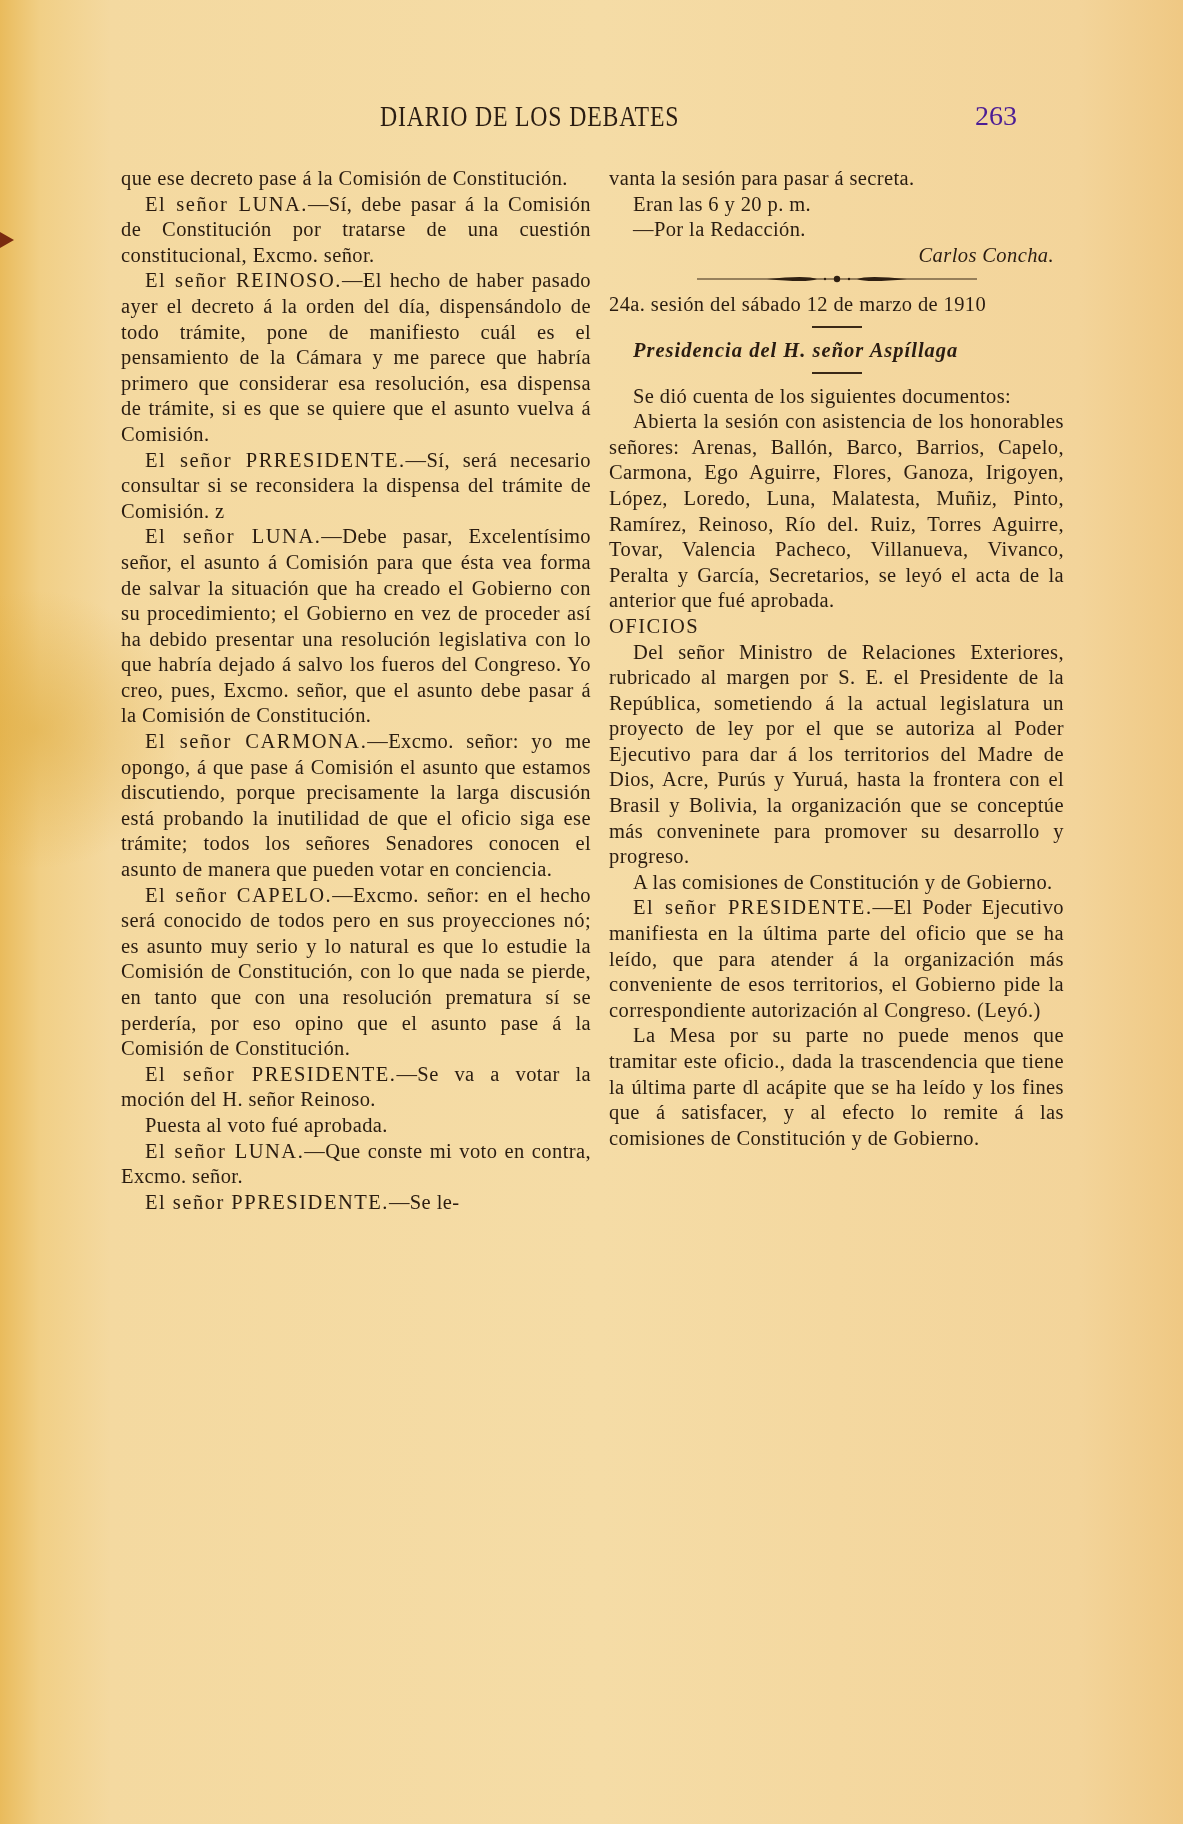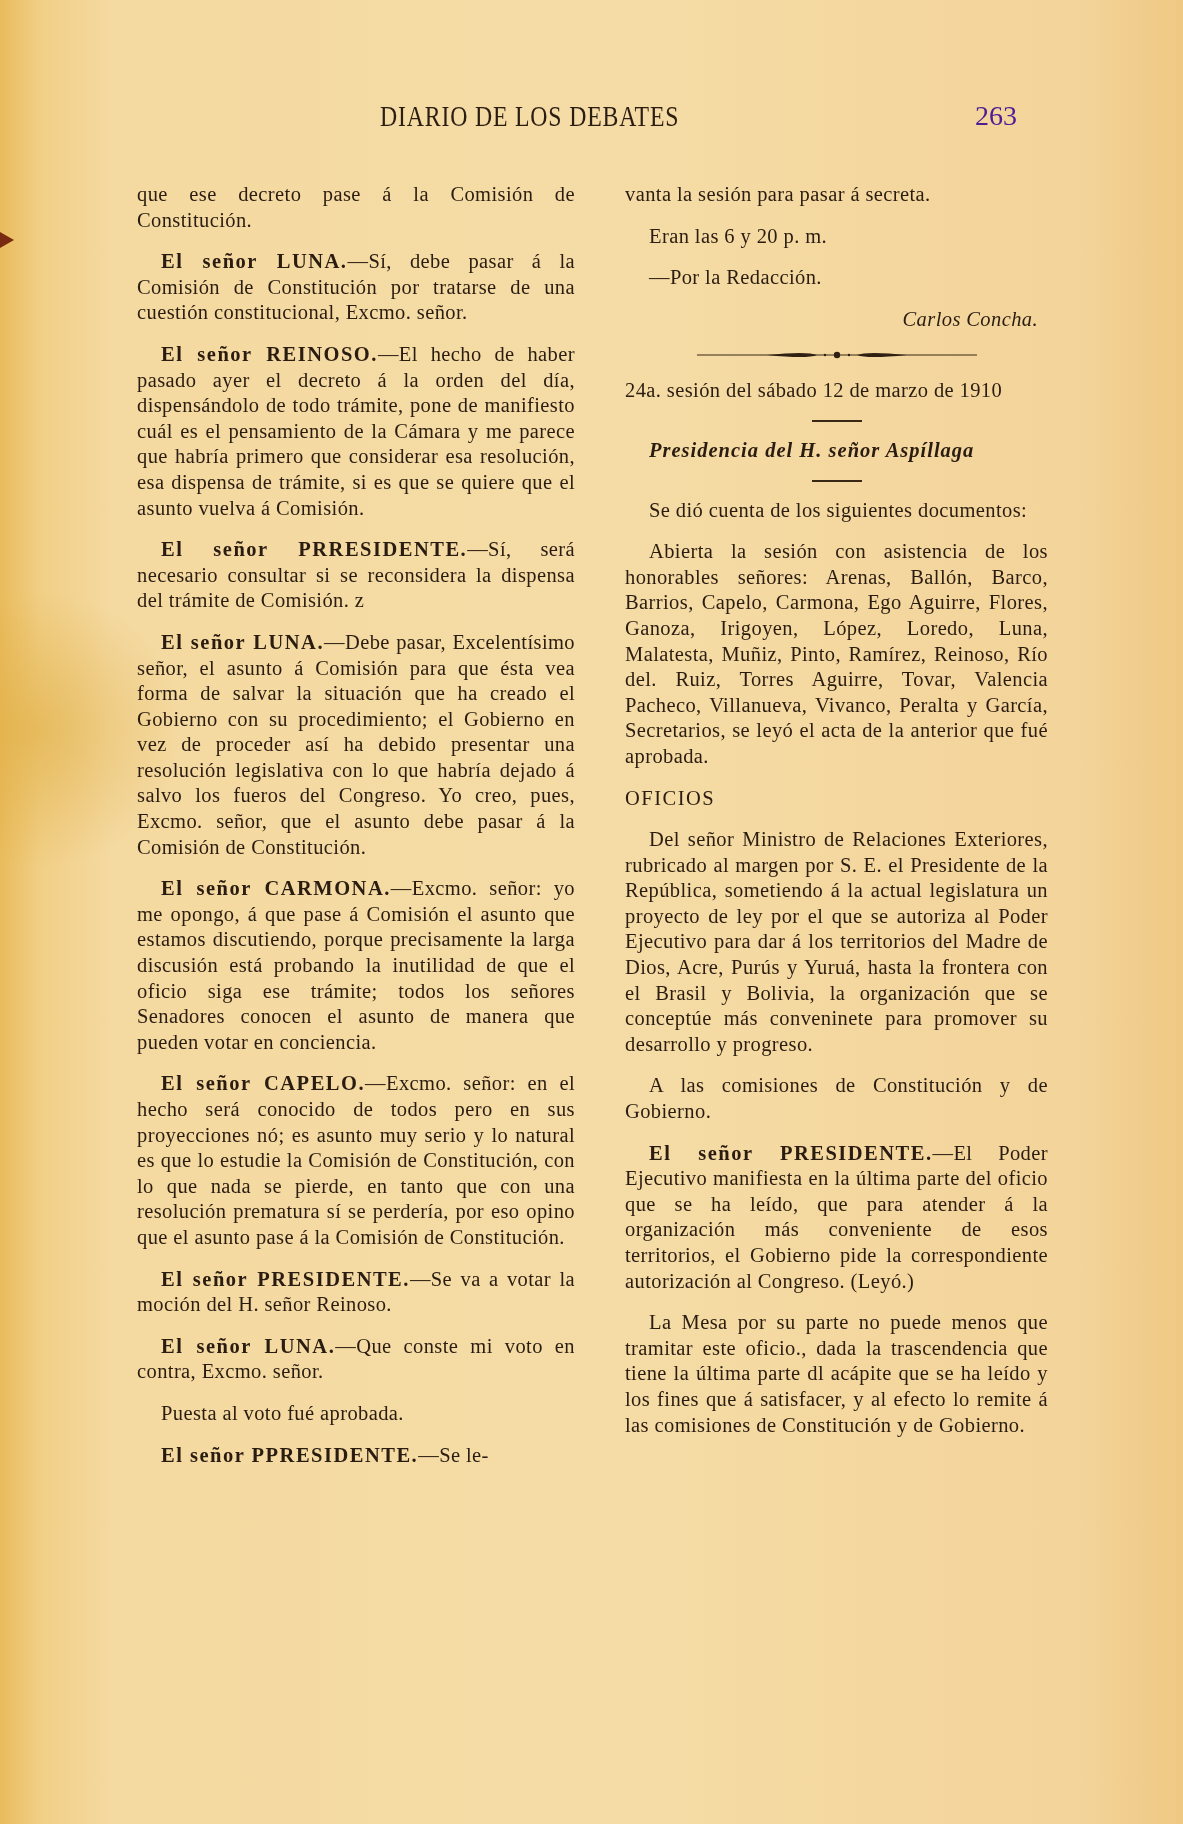--- a/index.html
+++ b/index.html
@@ -25,23 +25,23 @@
     font-size: 28px; color: #4c1d95;
   }
   .column {
     position: absolute; top: 166px; width: 470px;
     font-size: 20.5px; line-height: 25.6px; text-align: justify;
     font-family: "Liberation Serif", "DejaVu Serif", serif;
     letter-spacing: 0.4px;
   }
   .col-left { left: 121px; }
   .col-right { left: 609px; width: 455px; }
-  .column p { margin: 16px; text-indent: 24px; }
+  .column p { margin: 0; text-indent: 24px; }
   .column p.noindent { text-indent: 0; }
-  .speaker { font-weight: bold; letter-spacing: 1.5px; }
+  .speaker { font-weight: normal; letter-spacing: 1.5px; }
   .signature { text-align: right; font-style: italic; margin: 0; padding-right: 10px; }
   .ornament { display: block; margin: 4px auto 6px auto; width: 280px; height: 14px; }
   .session-title { text-align: left; margin: 0; text-indent: 0 !important; }
   .short-rule { width: 50px; border-top: 2px solid #3a2816; margin: 8px auto 10px auto; }
   .presidency { text-align: left; font-style: italic; font-weight: bold; margin: 0; letter-spacing: 1px; }
   .section-heading { text-align: left; font-weight: normal; letter-spacing: 1.5px; margin: 6px 0 26px 0; text-indent: 0 !important; }
   .margin-mark {
     position: absolute; left: 0; top: 232px; width: 0; height: 0;
     border-top: 8px solid transparent; border-bottom: 8px solid transparent;
     border-left: 14px solid #7a2a10;
@@ -60,22 +60,22 @@
 
   <div class="column col-left">
     <p class="noindent"><span>que ese decreto pase á la Comisión de Constitución.</span></p>
     <p><span class="speaker">El señor LUNA.</span><span>—Sí, debe pasar á la Comisión de Constitución por tratarse de una cuestión constitucional, Excmo. señor.</span></p>
     <p><span class="speaker">El señor REINOSO.</span><span>—El hecho de haber pasado ayer el decreto á la orden del día, dispensándolo de todo trámite, pone de manifiesto cuál es el pensamiento de la Cámara y me parece que habría primero que considerar esa resolución, esa dispensa de trámite, si es que se quiere que el asunto vuelva á Comisión.</span></p>
     <p><span class="speaker">El señor PRRESIDENTE.</span><span>—Sí, será necesario consultar si se reconsidera la dispensa del trámite de Comisión.  z</span></p>
     <p><span class="speaker">El señor LUNA.</span><span>—Debe pasar, Excelentísimo señor, el asunto á Comisión para que ésta vea forma de salvar la situación que ha creado el Gobierno con su procedimiento; el Gobierno en vez de proceder así ha debido presentar una resolución legislativa con lo que habría dejado á salvo los fueros del Congreso. Yo creo, pues, Excmo. señor, que el asunto debe pasar á la Comisión de Constitución.</span></p>
     <p><span class="speaker">El señor CARMONA.</span><span>—Excmo. señor: yo me opongo, á que pase á Comisión el asunto que estamos discutiendo, porque precisamente la larga discusión está probando la inutilidad de que el oficio siga ese trámite; todos los señores Senadores conocen el asunto de manera que pueden votar en conciencia.</span></p>
     <p><span class="speaker">El señor CAPELO.</span><span>—Excmo. señor: en el hecho será conocido de todos pero en sus proyecciones nó; es asunto muy serio y lo natural es que lo estudie la Comisión de Constitución, con lo que nada se pierde, en tanto que con una resolución prematura sí se perdería, por eso opino que el asunto pase á la Comisión de Constitución.</span></p>
     <p><span class="speaker">El señor PRESIDENTE.</span><span>—Se va a votar la moción del H. señor Reinoso.</span></p>
+    <p><span>Puesta al voto fué aprobada.</span></p>
     <p><span class="speaker">El señor LUNA.</span><span>—Que conste mi voto en contra, Excmo. señor.</span></p>
-    <p><span>Puesta al voto fué aprobada.</span></p>
     <p><span class="speaker">El señor PPRESIDENTE.</span><span>—Se le-</span></p>
   </div>
 
   <div class="column col-right">
     <p class="noindent">vanta la sesión para pasar á secreta.</p>
     <p>Eran las 6 y 20 p. m.</p>
     <p>—Por la Redacción.</p>
     <p class="signature">Carlos Concha.</p>
 
     <svg class="ornament" viewBox="0 0 280 14">

